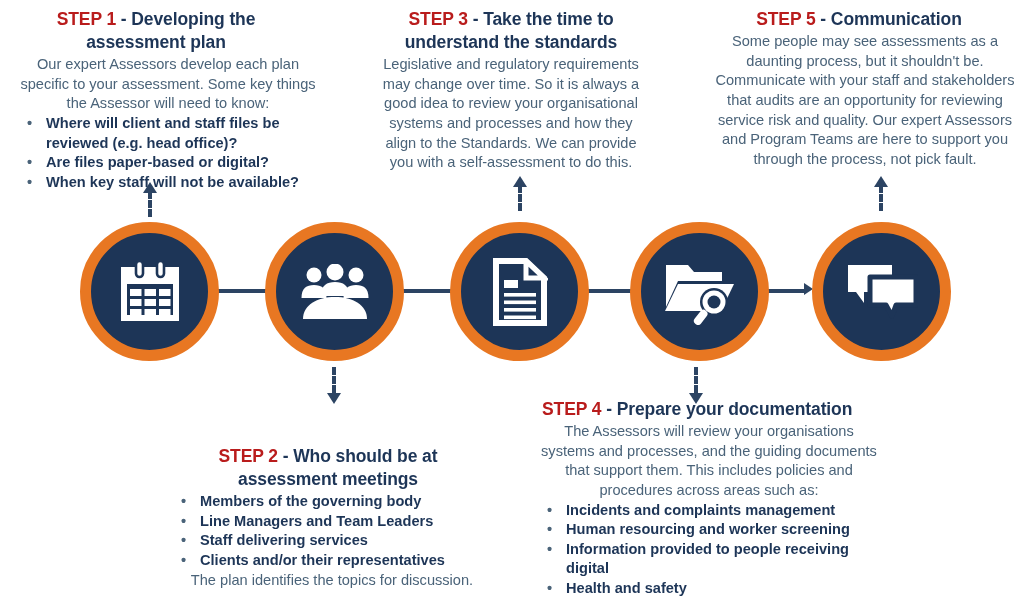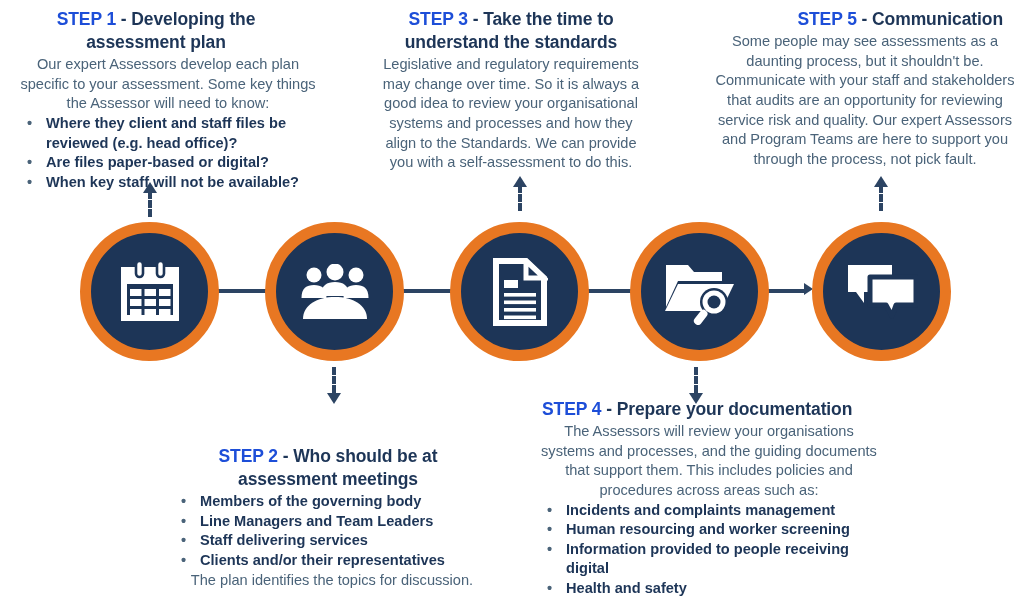--- a/index.html
+++ b/index.html
@@ -31,21 +31,21 @@
   .block .heading {
     text-align: center;
     font-size: 17.5px;
     font-weight: bold;
     line-height: 1.32;
     color: #1d3557;
     letter-spacing: -0.1px;
     margin: 0 0 1px 0;
   }
   .block .heading .step-label {
-    color: #1d4ed8;
+    color: #b91c1c;
   }
   .block .heading .dash {
     color: #1d3557;
   }
   .block p.body-text {
     margin: 0;
     font-size: 14.6px;
     line-height: 1.345;
     color: #4a6379;
     text-align: center;
@@ -74,21 +74,21 @@
 
   
   #block-step1 { left: 18px;  top: 8px;   width: 300px; }
   #block-step3 { left: 378px; top: 8px;   width: 266px; }
   #block-step5 { left: 715px; top: 8px;   width: 300px; }
   #block-step2 { left: 172px; top: 400px; width: 320px; }
   #block-step4 { left: 538px; top: 398px; width: 342px; }
 
   #block-step1 .heading { width: 276px; }
   #block-step3 .heading { width: 266px; }
-  #block-step5 .heading { width: 288px; text-align: right; }
+  #block-step5 .heading { width: 288px; }
   #block-step2 .heading { width: 312px; margin-top: 45px; }
   #block-step4 .heading { width: 342px; text-align: left; padding-left: 4px; }
 
   
   .node {
     position: absolute;
     width: 139px;
     height: 139px;
     border-radius: 50%;
     background: #1d3557;
@@ -171,21 +171,21 @@
 <body>
 
 <div id="canvas">
 
   <div class="block" id="block-step1">
     <div class="heading">
       <span class="step-label">STEP 1</span><span class="dash"> - </span><span>Developing the assessment plan</span>
     </div>
     <p class="body-text">Our expert Assessors develop each plan specific to your assessment. Some key things the Assessor will need to know:</p>
     <ul>
-      <li><span class="bullet-dot">•</span><span>Where they client and staff files be reviewed (e.g. head office)?</span></li>
+      <li><span class="bullet-dot">•</span><span>Where will client and staff files be reviewed (e.g. head office)?</span></li>
       <li><span class="bullet-dot">•</span><span>Are files paper-based or digital?</span></li>
       <li><span class="bullet-dot">•</span><span>When key staff will not be available?</span></li>
     </ul>
   </div>
 
   <div class="block" id="block-step3">
     <div class="heading">
       <span class="step-label">STEP 3</span><span class="dash"> - </span><span>Take the time to understand the standards</span>
     </div>
     <p class="body-text">Legislative and regulatory requirements may change over time. So it is always a good idea to review your organisational systems and processes and how they align to the Standards.  We can provide you with a self-assessment to do this.</p>

